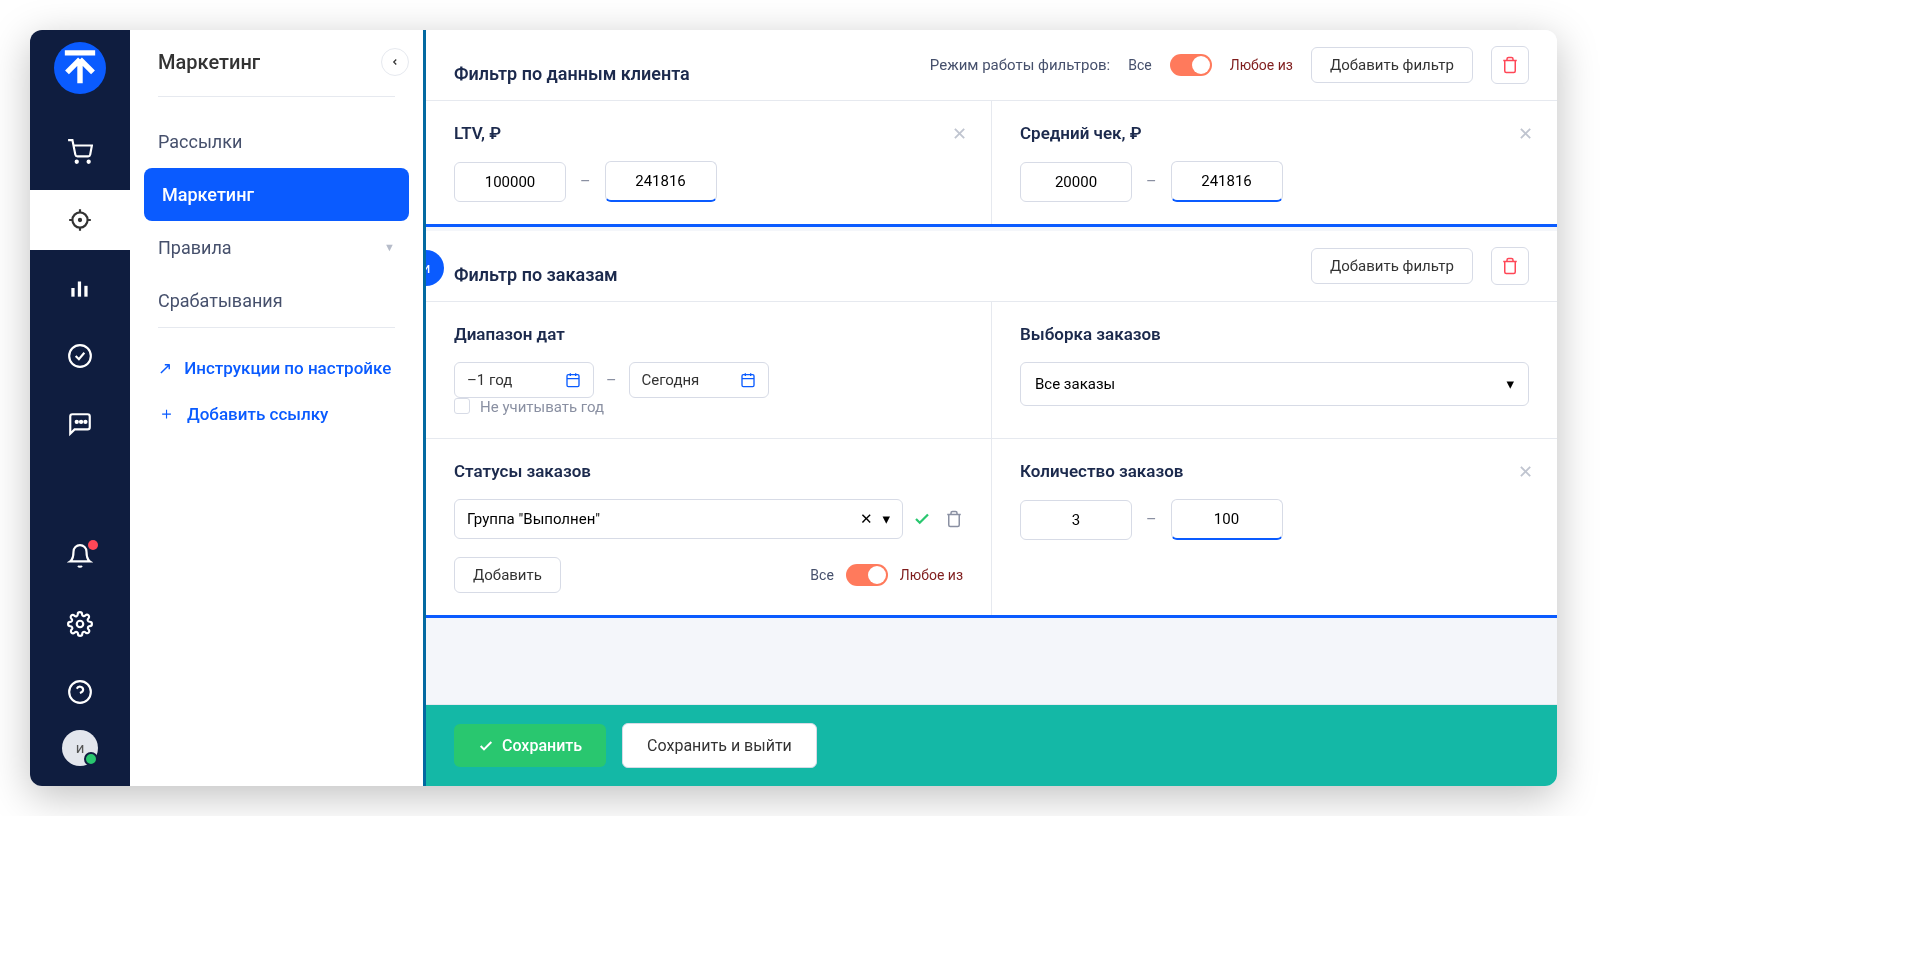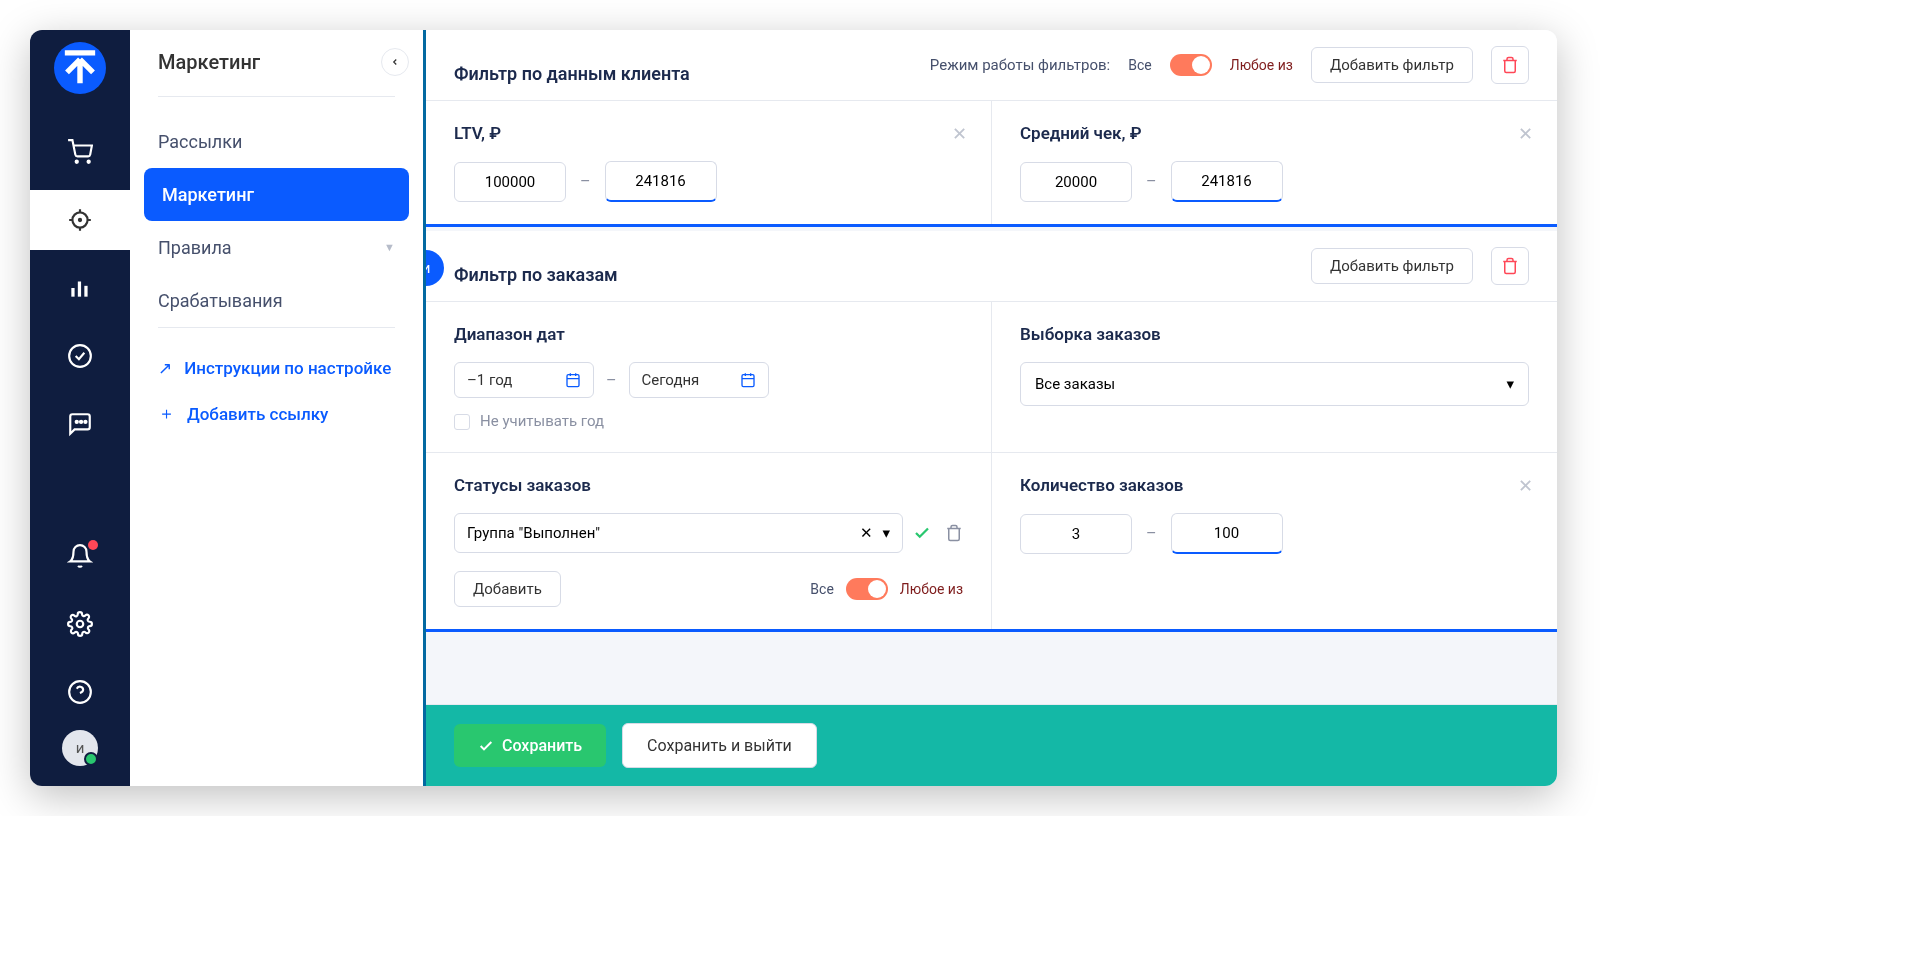--- a/index.html
+++ b/index.html
@@ -45,21 +45,21 @@
 .filter-close { position: absolute; top: 22px; right: 24px; color: #c0c5d0; cursor: pointer; font-size: 18px; }
 .range { display: flex; align-items: center; gap: 14px; }
 .range input { width: 112px; padding: 10px; border: 1px solid #d7dbe6; border-radius: 6px; font-size: 15px; text-align: center; }
 .range input.focus { border-bottom: 2px solid #0a5bff; }
 .range-sep { color: #8a90a2; }
 
 .and-badge { position: absolute; left: -18px; top: 220px; width: 36px; height: 36px; background: #0a5bff; border-radius: 50%; color: #fff; display: flex; align-items: center; justify-content: center; font-size: 15px; z-index: 5; }
 
 .date-field { display: flex; align-items: center; gap: 10px; border: 1px solid #d7dbe6; border-radius: 6px; padding: 8px 12px; font-size: 15px; color: #333; width: 140px; justify-content: space-between; }
 .date-row { display: flex; align-items: center; gap: 12px; }
-.checkbox-row { display: flex; align-items: flex-end; gap: 10px; margin-top: 14px; color: #8a90a2; font-size: 15px; }
+.checkbox-row { display: flex; align-items: flex-start; gap: 10px; color: #8a90a2; font-size: 15px; }
 .checkbox { width: 16px; height: 16px; border: 1px solid #d7dbe6; border-radius: 3px; }
 
 .select { border: 1px solid #d7dbe6; border-radius: 6px; padding: 12px 14px; font-size: 15px; display: flex; justify-content: space-between; align-items: center; cursor: pointer; text-align: right; }
 .tag-select { display: flex; align-items: center; gap: 10px; }
 .tag-box { flex: 1; border: 1px solid #d7dbe6; border-radius: 6px; padding: 10px 12px; display: flex; justify-content: space-between; align-items: center; font-size: 15px; }
 .tag-actions { display: flex; gap: 14px; align-items: center; }
 .icon-btn { cursor: pointer; color: #8a90a2; display: flex; }
 .icon-btn.ok { color: #29c76f; }
 
 .footer { background: #14b8a6; padding: 18px 28px; display: flex; gap: 16px; border-top: 1px solid #e6e9ef; margin-top: auto; align-items: center;}

